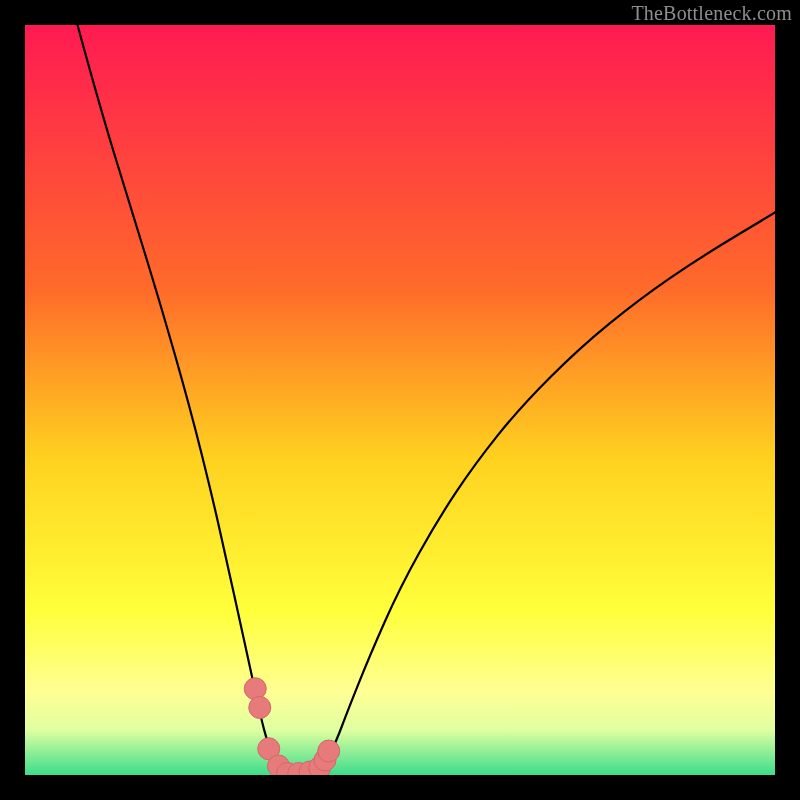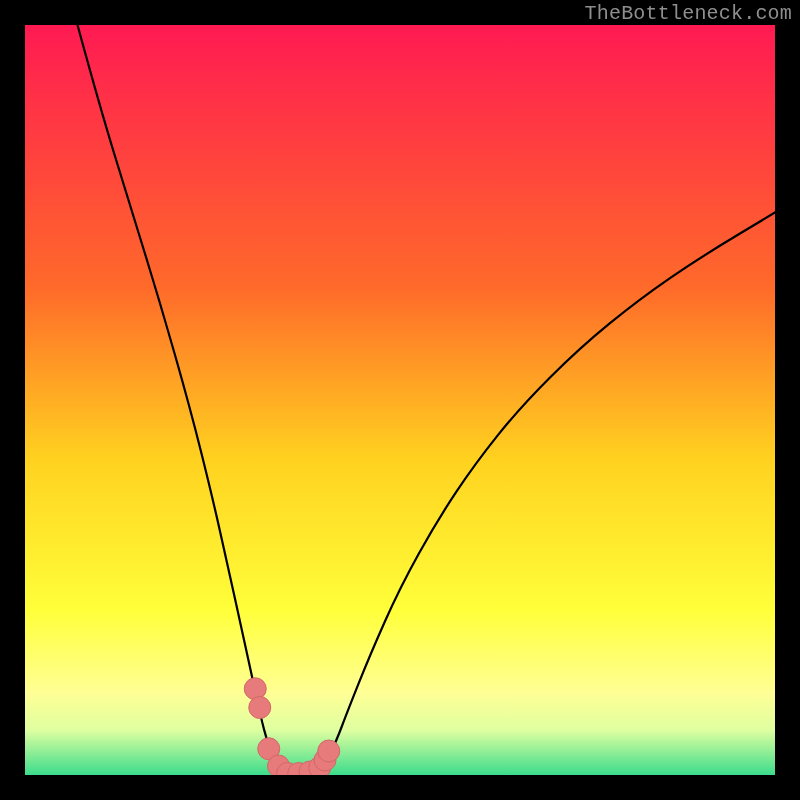--- a/index.html
+++ b/index.html
@@ -14,21 +14,21 @@
     position: absolute;
     left: 25px;
     top: 25px;
     width: 750px;
     height: 750px;
   }
   .attribution {
     position: absolute;
     top: 2px;
     right: 8px;
-    font-family: Liberation Mono, monospace;
+    font-family: Liberation Serif, serif;
     font-size: 20px;
     color: #8e8e8e;
     letter-spacing: 0.2px;
   }
   svg { display: block; }
 </style>
 </head>
 <body>
 
 <div class="attribution">TheBottleneck.com</div>

